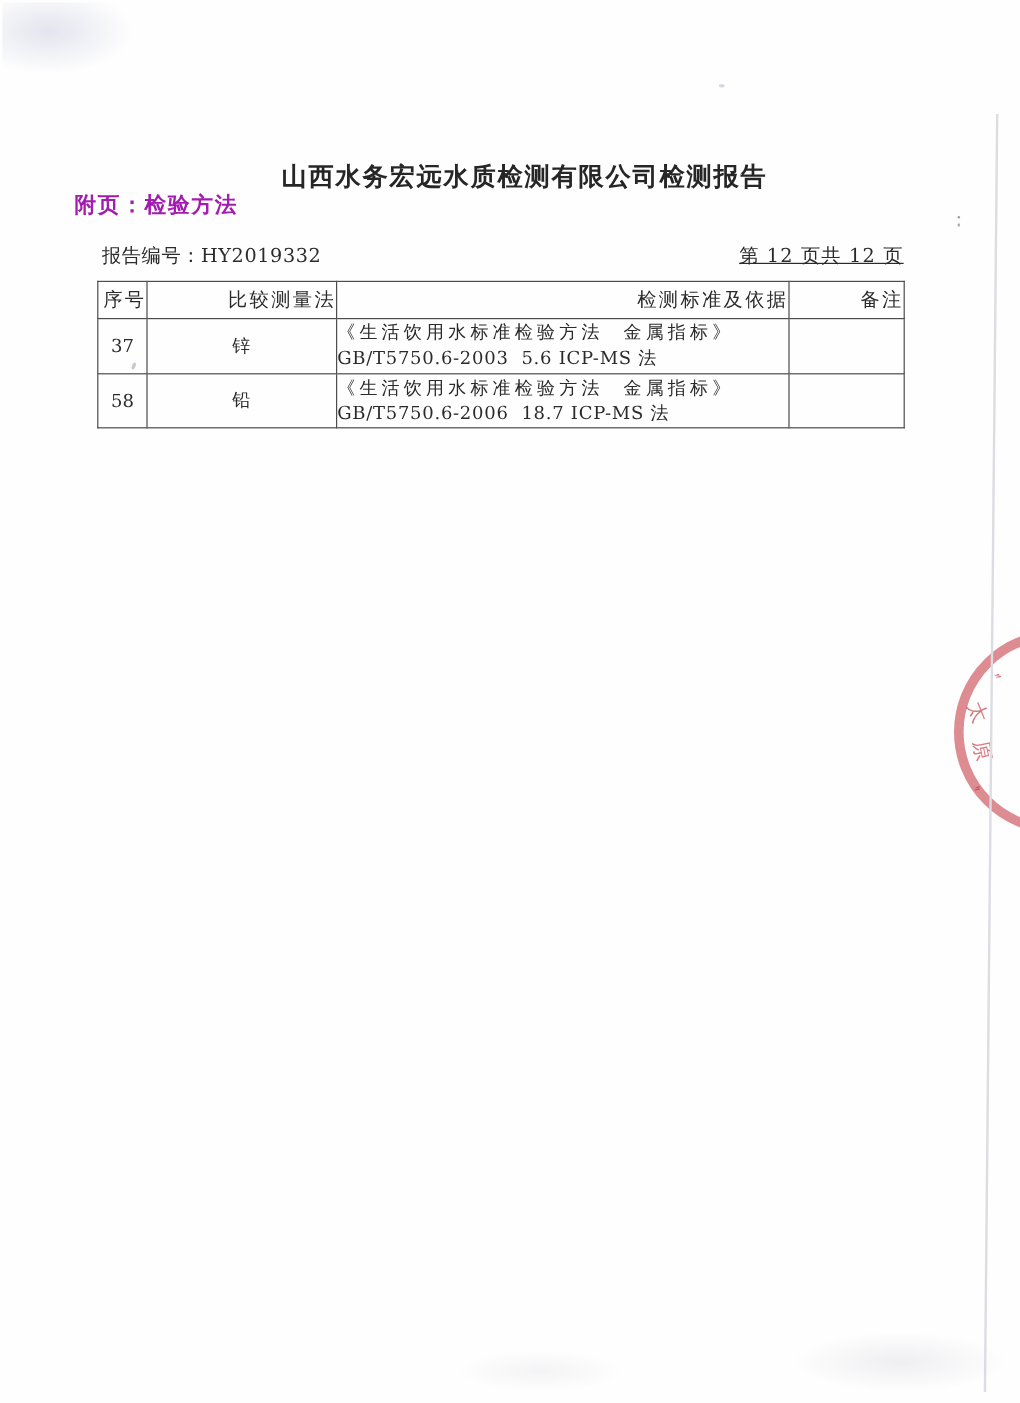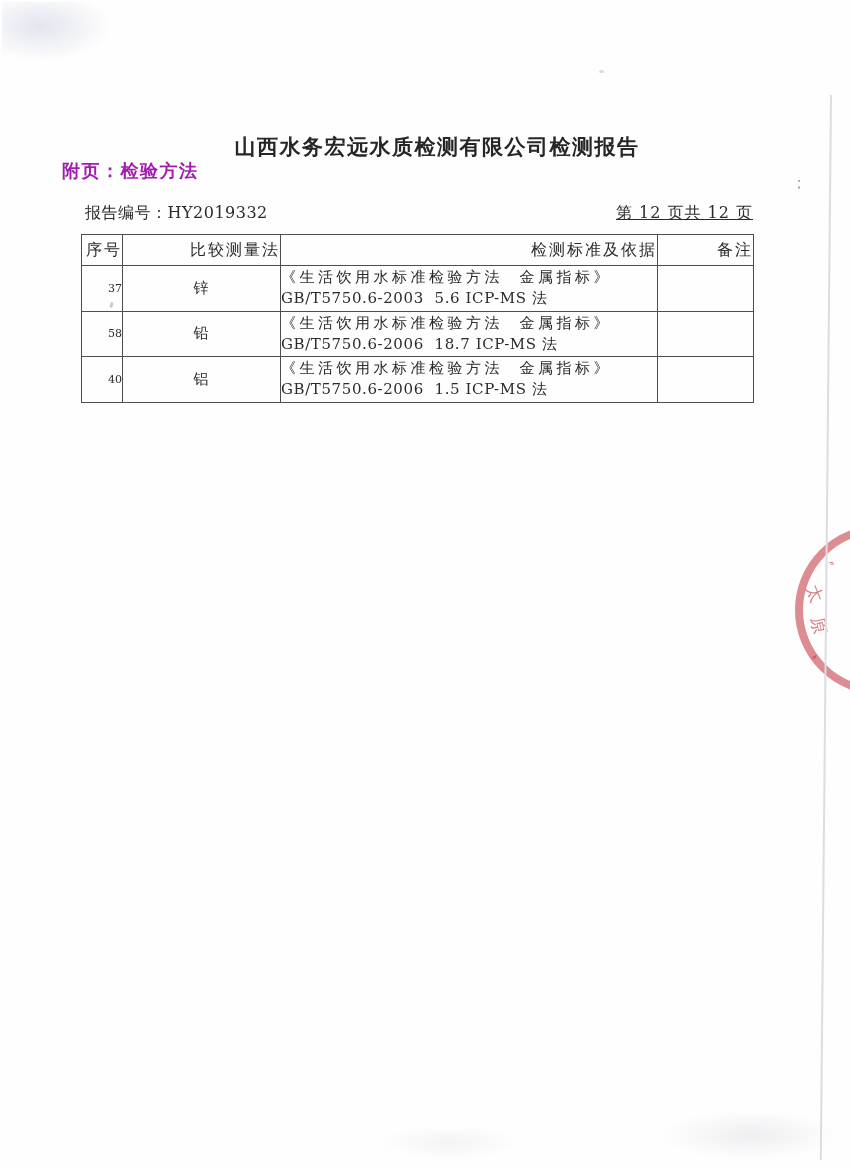--- a/index.html
+++ b/index.html
@@ -30,21 +30,21 @@
   }
   table.methods th, table.methods td {
     border:1px solid #4d4d4d; padding:0; vertical-align:middle;
     overflow:hidden;
   }
   table.methods th {
     height:30px; font-size:16px; font-weight:normal;
     letter-spacing:2px; text-align:right; color:#2b2b2b;
   }
   table.methods td { height:44.5px; }
-  td.c-no   { text-align:right; font-size:11px; }
+  td.c-no   { text-align:center; font-size:15px; }
   td.c-item { text-align:center; font-size:15px; letter-spacing:1px; }
   td.c-std  { padding-left:7px; }
   .std1 { font-size:15px; letter-spacing:3.5px; line-height:21px; white-space:pre; }
   .std2 { font-size:15px; letter-spacing:0.6px; line-height:21px; white-space:pre; }
 
   
   .stamp { position:absolute; left:0; top:0; }
   .stamp-arc {
     position:absolute; left:795px; top:525px; width:170px; height:170px;
     border-radius:50%; border:8px solid rgba(193,45,55,0.55);
@@ -125,29 +125,20 @@
       </tr>
       <tr>
         <td class="c-no">58</td>
         <td class="c-item">铅</td>
         <td class="c-std">
           <div class="std1">《生活饮用水标准检验方法  金属指标》</div>
           <div class="std2">GB/T5750.6-2006  18.7 ICP-MS 法</div>
         </td>
         <td class="c-remark"></td>
       </tr>
-      <tr>
-        <td class="c-no">40</td>
-        <td class="c-item">铝</td>
-        <td class="c-std">
-          <div class="std1">《生活饮用水标准检验方法  金属指标》</div>
-          <div class="std2">GB/T5750.6-2006  1.5 ICP-MS 法</div>
-        </td>
-        <td class="c-remark"></td>
-      </tr>
     </tbody>
   </table>
 
   <div class="stamp">
     <div class="stamp-arc"></div>
     <span class="stamp-ch ch3">〞</span>
     <span class="stamp-ch ch1">太</span>
     <span class="stamp-ch ch2">原</span>
     <span class="stamp-ch ch4">〝</span>
   </div>

